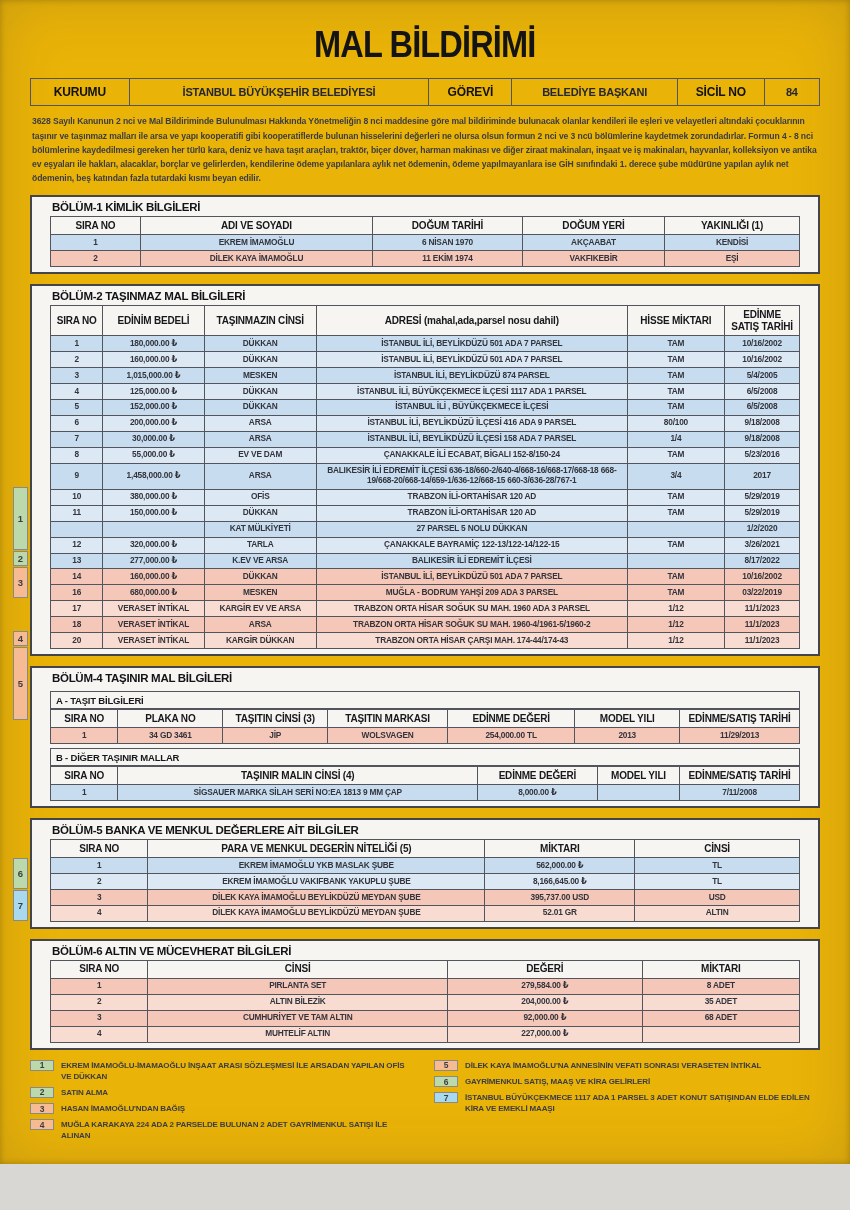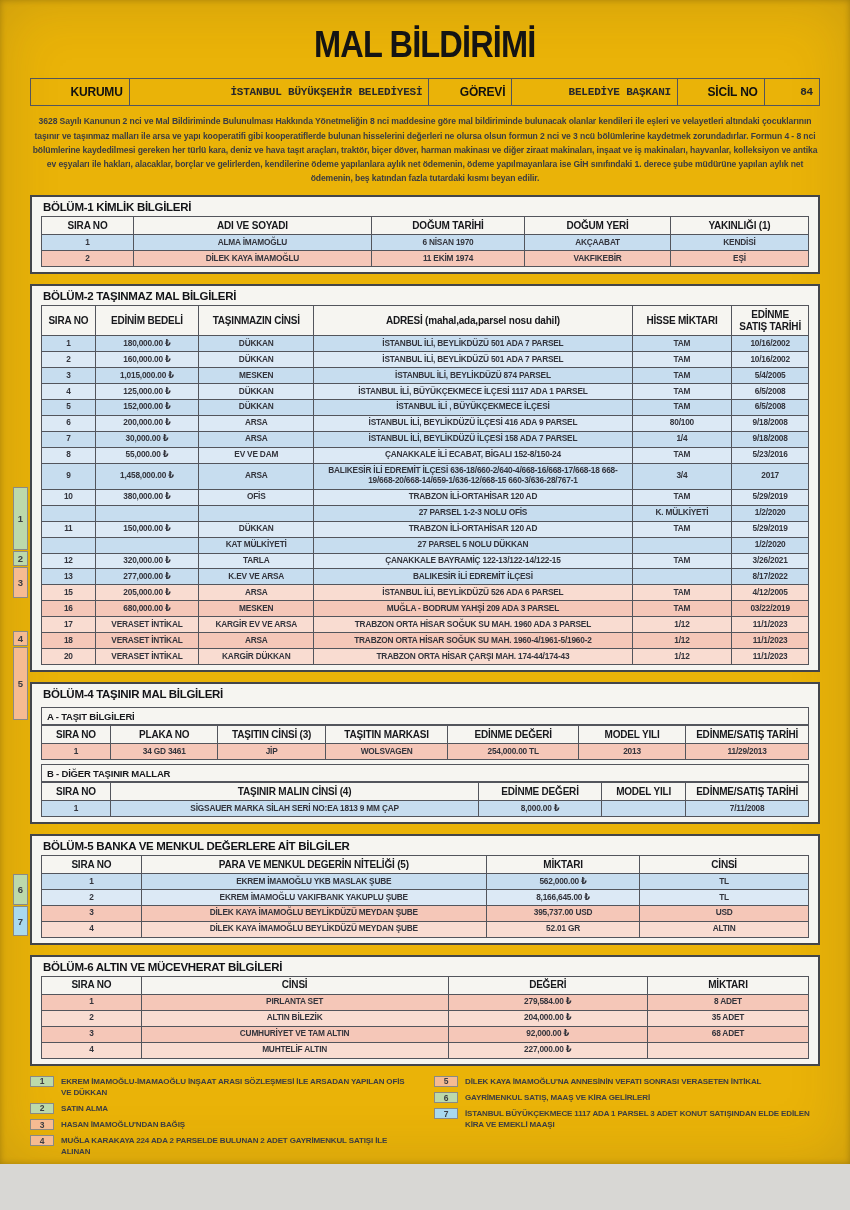--- a/index.html
+++ b/index.html
@@ -13,29 +13,29 @@
   h1.doc-title span{display:inline-block;transform:scaleX(.88);}
 
   table{border-collapse:collapse;width:100%;table-layout:fixed;}
   th,td{border:1px solid #53555c;font-size:8.3px;line-height:1.2;padding:2.5px 3px;
         text-align:center;font-weight:bold;letter-spacing:-.2px;color:#33343c;
         word-wrap:break-word;white-space:pre-line;}
   th{background:#f6f5f1;color:#17181c;font-size:10px;}
 
   
   .info-table{margin-bottom:8px;}
-  .info-table td{font-size:11px;padding:6px 6px;text-align:right;white-space:nowrap;overflow:hidden;margin-left:32px;}
+  .info-table td{font-size:11px;padding:6px 6px;text-align:center;white-space:nowrap;overflow:hidden;margin-left:32px;}
   .info-table .lbl{font-weight:900;font-size:12px;color:#111;}
-  .info-table .val{font-weight:bold;color:#26272c;font-family:Liberation Mono, monospace;}
-
-  .legal{font-size:8.6px;line-height:1.65;text-align:center;color:#3c3d42;font-weight:bold;
+  .info-table .val{font-weight:bold;color:#26272c;}
+
+  .legal{font-size:8.6px;line-height:1.65;color:#3c3d42;font-weight:bold;
          letter-spacing:-.1px;margin:2px 2px 10px;}
 
   .section{position:relative;border:2px solid #43454a;background:#f6f5f1;
-           padding:3px 9px 5px;margin-bottom:10px;}
+           padding:3px 18px 5px;margin-bottom:10px;}
   .sec-title{font-size:11.5px;font-weight:900;color:#121317;letter-spacing:-.3px;
              padding:1px 2px 3px;}
   .subtitle{border:1px solid #53555c;font-weight:900;font-size:9.5px;color:#17181c;
             padding:2.5px 5px;margin:4px 0 0;background:#f6f5f1;letter-spacing:-.2px;}
 
   
   tr.b1 td{background:#c7ddef;}
   tr.b2 td{background:#dce9f5;}
   tr.p1 td{background:#f5c7b8;}
   tr.p2 td{background:#f9dcd1;}
@@ -102,21 +102,21 @@
               <th>SIRA NO</th>
               <th>ADI VE SOYADI</th>
               <th>DOĞUM TARİHİ</th>
               <th>DOĞUM YERİ</th>
               <th>YAKINLIĞI (1)</th>
             </tr>
           </thead>
           <tbody>
             <tr class="b1">
               <td>1</td>
-              <td>ALMA İMAMOĞLU</td>
+              <td>EKREM İMAMOĞLU</td>
               <td>6 NİSAN 1970</td>
               <td>AKÇAABAT</td>
               <td>KENDİSİ</td>
             </tr>
             <tr class="p1">
               <td>2</td>
               <td>DİLEK KAYA İMAMOĞLU</td>
               <td>11 EKİM 1974</td>
               <td>VAKFIKEBİR</td>
               <td>EŞİ</td>
@@ -221,28 +221,20 @@
               <td>2017</td>
             </tr>
             <tr class="b2">
               <td>10</td>
               <td>380,000.00 ₺</td>
               <td>OFİS</td>
               <td>TRABZON İLİ-ORTAHİSAR 120 AD</td>
               <td>TAM</td>
               <td>5/29/2019</td>
             </tr>
-            <tr class="b1">
-              <td></td>
-              <td></td>
-              <td></td>
-              <td>27 PARSEL 1-2-3 NOLU OFİS</td>
-              <td>K. MÜLKİYETİ</td>
-              <td>1/2/2020</td>
-            </tr>
             <tr class="b2">
               <td>11</td>
               <td>150,000.00 ₺</td>
               <td>DÜKKAN</td>
               <td>TRABZON İLİ-ORTAHİSAR 120 AD</td>
               <td>TAM</td>
               <td>5/29/2019</td>
             </tr>
             <tr class="b1">
               <td></td>
@@ -261,27 +253,27 @@
               <td>3/26/2021</td>
             </tr>
             <tr class="b1">
               <td>13</td>
               <td>277,000.00 ₺</td>
               <td>K.EV VE ARSA</td>
               <td>BALIKESİR İLİ EDREMİT İLÇESİ</td>
               <td></td>
               <td>8/17/2022</td>
             </tr>
-            <tr class="p2">
-              <td>15</td>
-              <td>205,000.00 ₺</td>
-              <td>ARSA</td>
-              <td>İSTANBUL İLİ, BEYLİKDÜZÜ 526 ADA 6 PARSEL</td>
-              <td>TAM</td>
-              <td>4/12/2005</td>
+            <tr class="p1">
+              <td>14</td>
+              <td>160,000.00 ₺</td>
+              <td>DÜKKAN</td>
+              <td>İSTANBUL İLİ, BEYLİKDÜZÜ 501 ADA 7 PARSEL</td>
+              <td>TAM</td>
+              <td>10/16/2002</td>
             </tr>
             <tr class="p1">
               <td>16</td>
               <td>680,000.00 ₺</td>
               <td>MESKEN</td>
               <td>MUĞLA - BODRUM YAHŞİ 209 ADA 3 PARSEL</td>
               <td>TAM</td>
               <td>03/22/2019</td>
             </tr>
             <tr class="p2">

